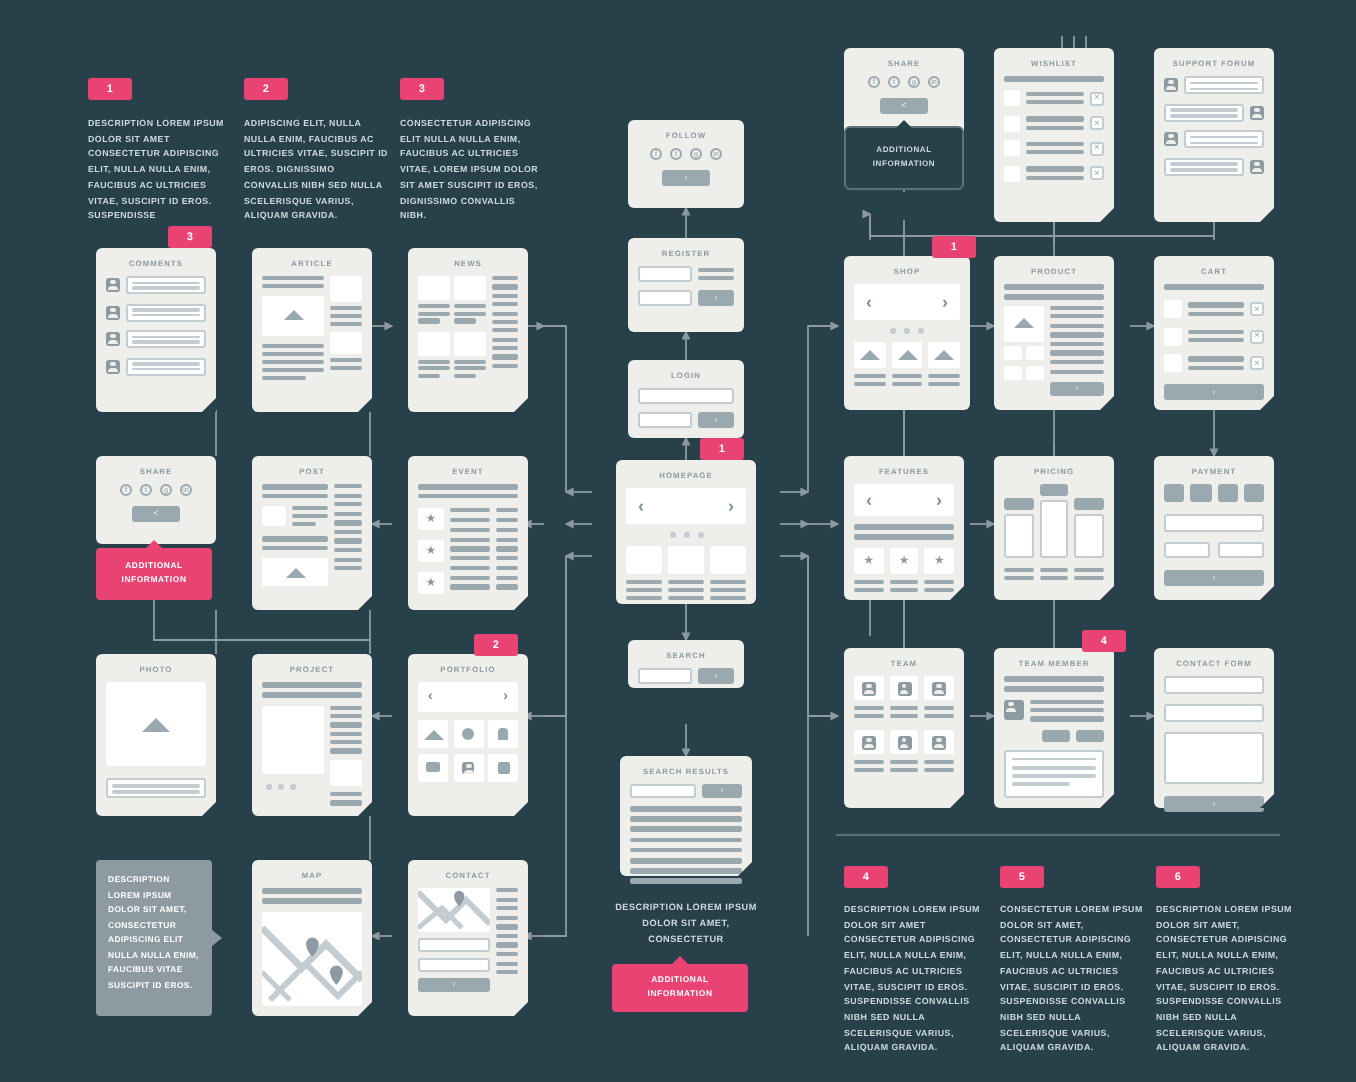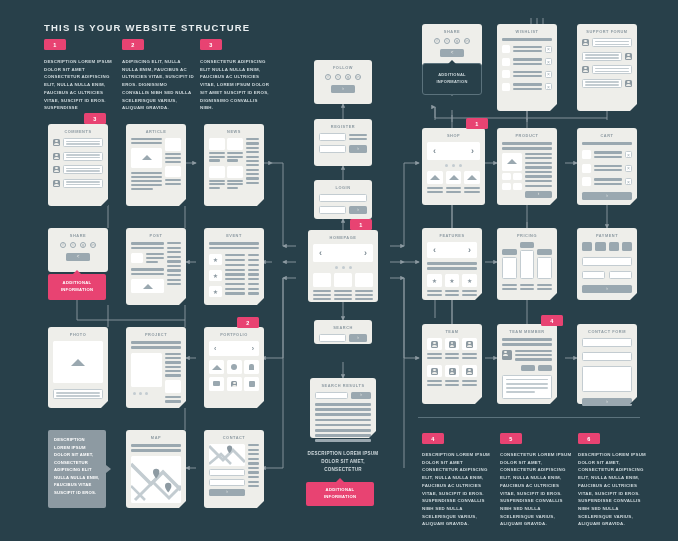--- a/index.html
+++ b/index.html
@@ -132,21 +132,20 @@
 
   .divider{
     position:absolute; height:1px; background:#5b727c;
   }
 </style>
 </head>
 <body>
 
 <div id="stage">
 
-  <div class="page-title">THIS IS YOUR WEBSITE STRUCTURE</div>
 
   <svg id="wires" width="678" height="541">
     <defs>
       <marker id="ah" markerWidth="5" markerHeight="5" refX="4.2" refY="2.5" orient="auto">
         <path d="M0,0 L5,2.5 L0,5 z" fill="#8d9aa2"></path>
       </marker>
     </defs>
     <g stroke="#8d9aa2" stroke-width="0.9" fill="none">
 
       <path d="M186,163 L196,163" marker-end="url(#ah)"></path>

